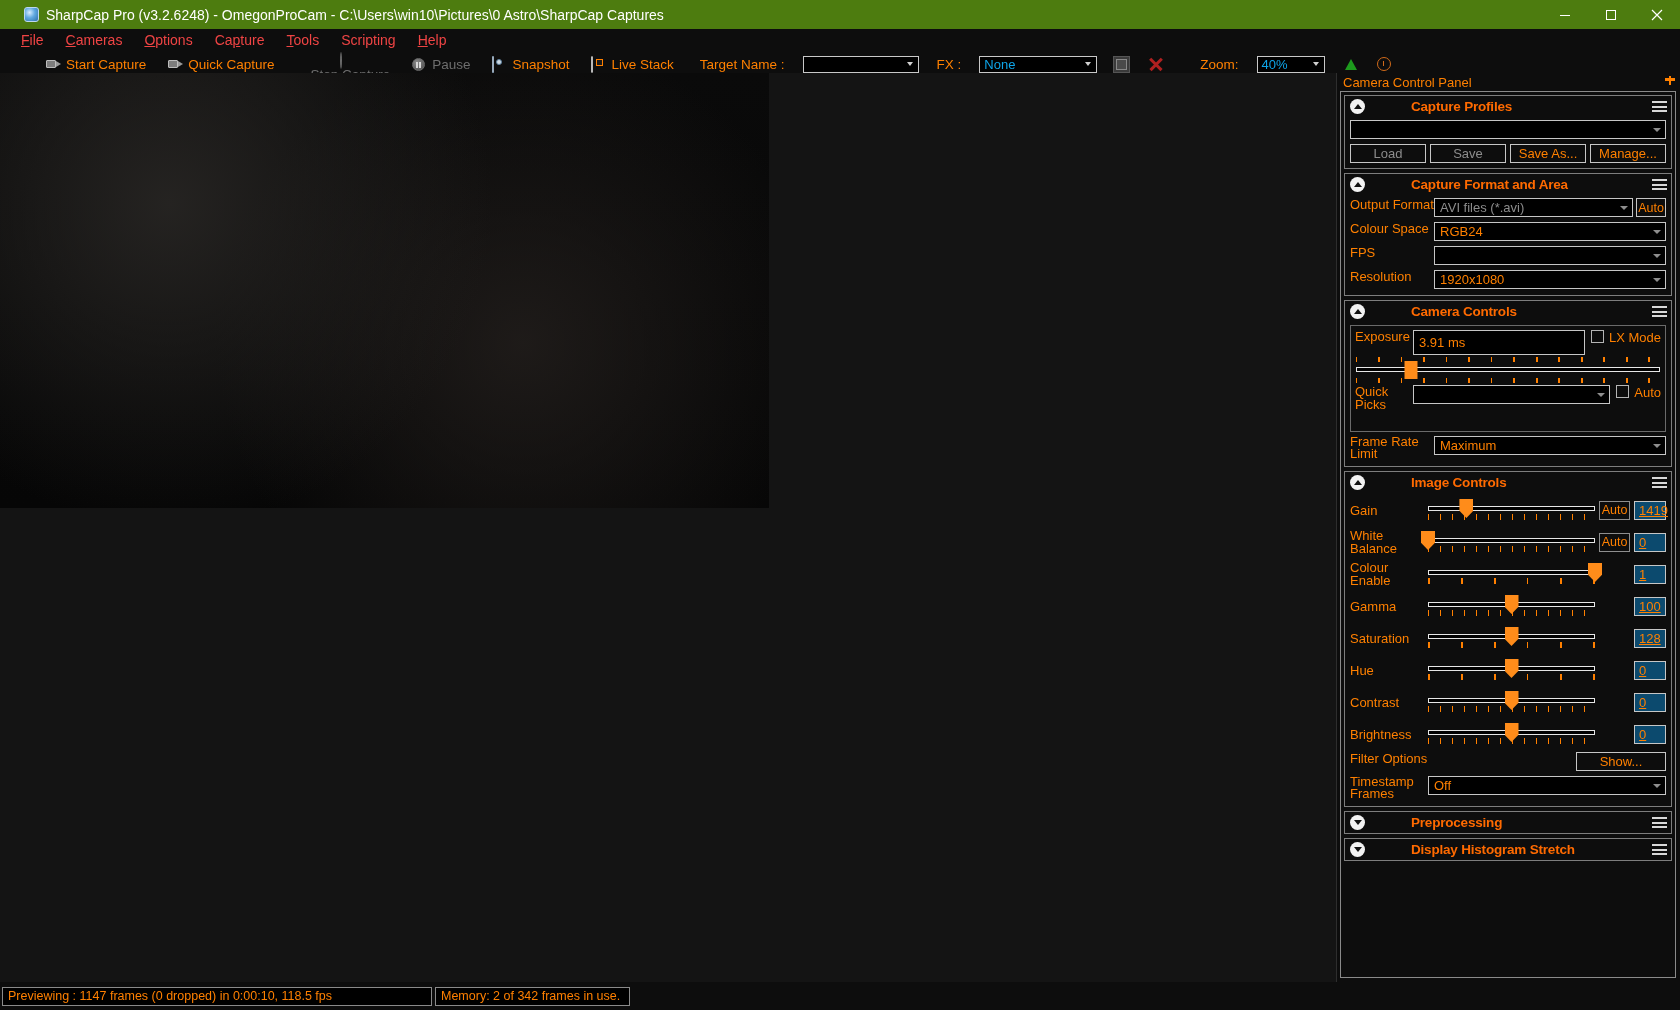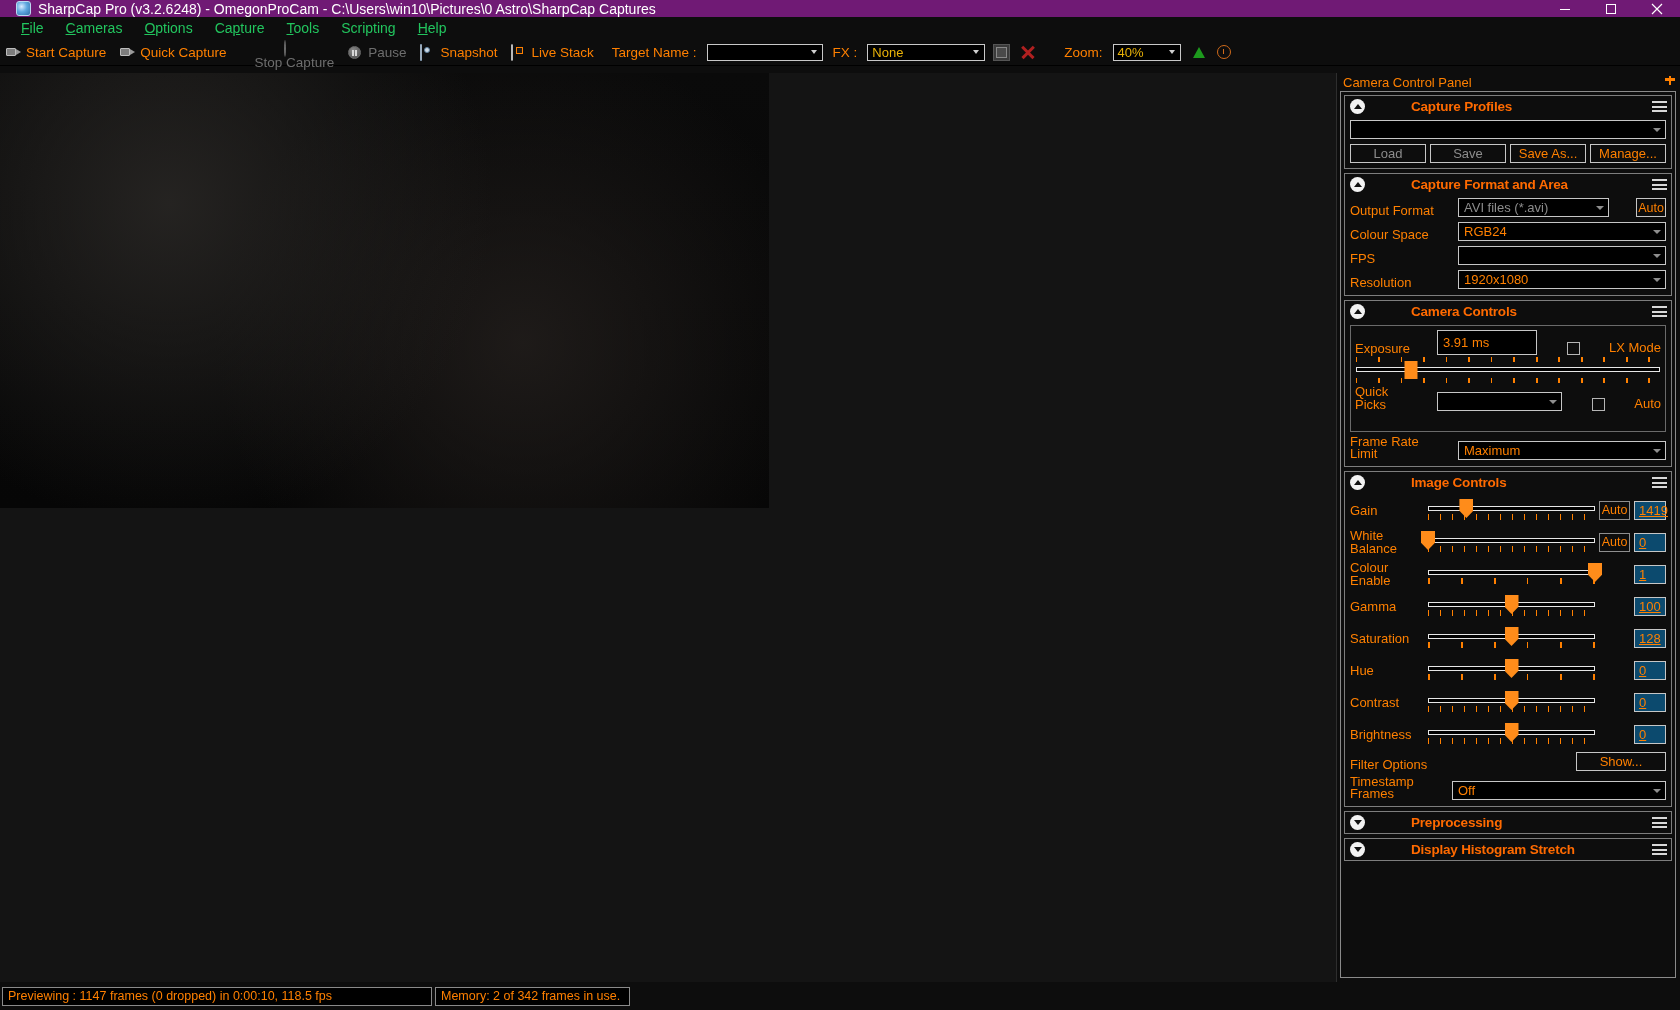--- a/index.html
+++ b/index.html
@@ -5,47 +5,47 @@
   html,body{margin:0;padding:0;background:#000;}
   body{
     width:1680px;height:1010px;overflow:hidden;
     font-family:"Liberation Sans", sans-serif;
     color:#ff8000;font-size:14px;
   }
   .app{position:relative;width:1680px;height:1010px;background:#0d0d0d;}
 
   
   .titlebar{
-    height:17px;background:#701a75;display:flex;align-items:center;
-    color:#fff;font-size:14px;padding:0 0 0 16px;
+    height:29px;background:#4d7c0f;display:flex;align-items:center;
+    color:#fff;font-size:14px;padding:0 0 0 24px;
   }
   .title-ico{
     width:15px;height:15px;border-radius:3px;margin-right:7px;flex:0 0 auto;
     background:radial-gradient(circle at 35% 35%,#d8ecff 0%,#5fa8e0 45%,#2f6ea8 100%);
     border:1px solid #bcd8f0;box-sizing:border-box;
   }
   .title-text{flex:1 1 auto;white-space:nowrap;overflow:hidden;}
   .win-btns{display:flex;height:25px;}
   .win-btn{
     width:46px;height:25px;display:flex;align-items:center;justify-content:center;
     color:#fff;font-size:15px;line-height:1;
   }
   .win-btn svg{display:block;}
 
   
   .menubar{height:22px;background:#0d0d0d;display:flex;align-items:center;padding-left:10px;}
   .menu-item{
-    padding:2px 11px;font-size:14px;color:#22c55e;white-space:nowrap;
+    padding:2px 11px;font-size:14px;color:#ef4444;white-space:nowrap;
   }
   .menu-item u{text-decoration:underline;}
 
   
   .toolbar{
     height:26px;background:#0d0d0d;display:flex;align-items:center;
-    padding-left:4px;gap:4px;border-bottom:1px solid #000;
+    padding-left:4px;gap:12px;border-bottom:1px solid #000;margin-left:40px;
   }
   .tb-item{display:flex;align-items:center;padding:0 8px 0 2px;height:22px;white-space:nowrap;font-size:13.5px;}
   .tb-item.disabled{color:#6e6e6e;}
   .tb-ico{width:16px;height:14px;margin-right:4px;flex:0 0 auto;position:relative;}
 
   
   .ico-cam{position:relative;}
   .ico-cam:before{
     content:"";position:absolute;left:0;top:3px;width:10px;height:8px;
     background:#7d7d7d;border:1px solid #bdbdbd;box-sizing:border-box;border-radius:1px;
@@ -81,21 +81,21 @@
   }
   .ico-stack:after{
     content:"";position:absolute;left:4px;top:2px;width:7px;height:7px;
     border:1px solid #ff8000;box-sizing:border-box;background:#1a1a1a;
   }
 
   .tb-label{display:flex;align-items:center;padding:0 6px;white-space:nowrap;font-size:13.5px;}
 
   .combo{
     height:17px;background:#000;border:1px solid #c8c8c8;box-sizing:border-box;
-    display:flex;align-items:center;position:relative;color:#eab308;font-size:13px;
+    display:flex;align-items:center;position:relative;color:#0ea5e9;font-size:13px;
     padding-left:4px;
   }
   .combo .arrow{
     position:absolute;right:1px;top:0;bottom:0;width:14px;background:#000;
     display:flex;align-items:center;justify-content:center;
   }
   .combo .arrow:after{
     content:"";width:0;height:0;border-left:3.5px solid transparent;
     border-right:3.5px solid transparent;border-top:4px solid #d0d0d0;
   }
@@ -160,21 +160,21 @@
   .chev:after{
     content:"";width:0;height:0;border-left:4px solid transparent;border-right:4px solid transparent;
     border-bottom:5px solid #111;
   }
   .chev.down:after{border-bottom:none;border-top:5px solid #111;}
   .burger{margin-left:auto;width:15px;height:11px;display:flex;flex-direction:column;justify-content:space-between;}
   .burger i{display:block;height:2px;background:#d8d8d8;}
   .grp-inner{padding:3px 5px 5px 5px;}
 
   
-  .row{display:flex;align-items:flex-end;margin-bottom:5px;gap:24px;}
+  .row{display:flex;align-items:flex-start;margin-bottom:5px;}
   .lbl{width:84px;flex:0 0 auto;font-size:13px;color:#ff8000;line-height:13px;}
   .lbl.two{line-height:12px;}
   .fld{
     flex:1 1 auto;height:19px;background:#000;border:1px solid #c6c6c6;box-sizing:border-box;
     display:flex;align-items:center;position:relative;padding-left:5px;font-size:13px;color:#ff8000;
   }
   .fld.grey{color:#8c8c8c;}
   .fld .dd{
     position:absolute;right:4px;top:50%;transform:translateY(-50%);
     width:0;height:0;border-left:4px solid transparent;border-right:4px solid transparent;

